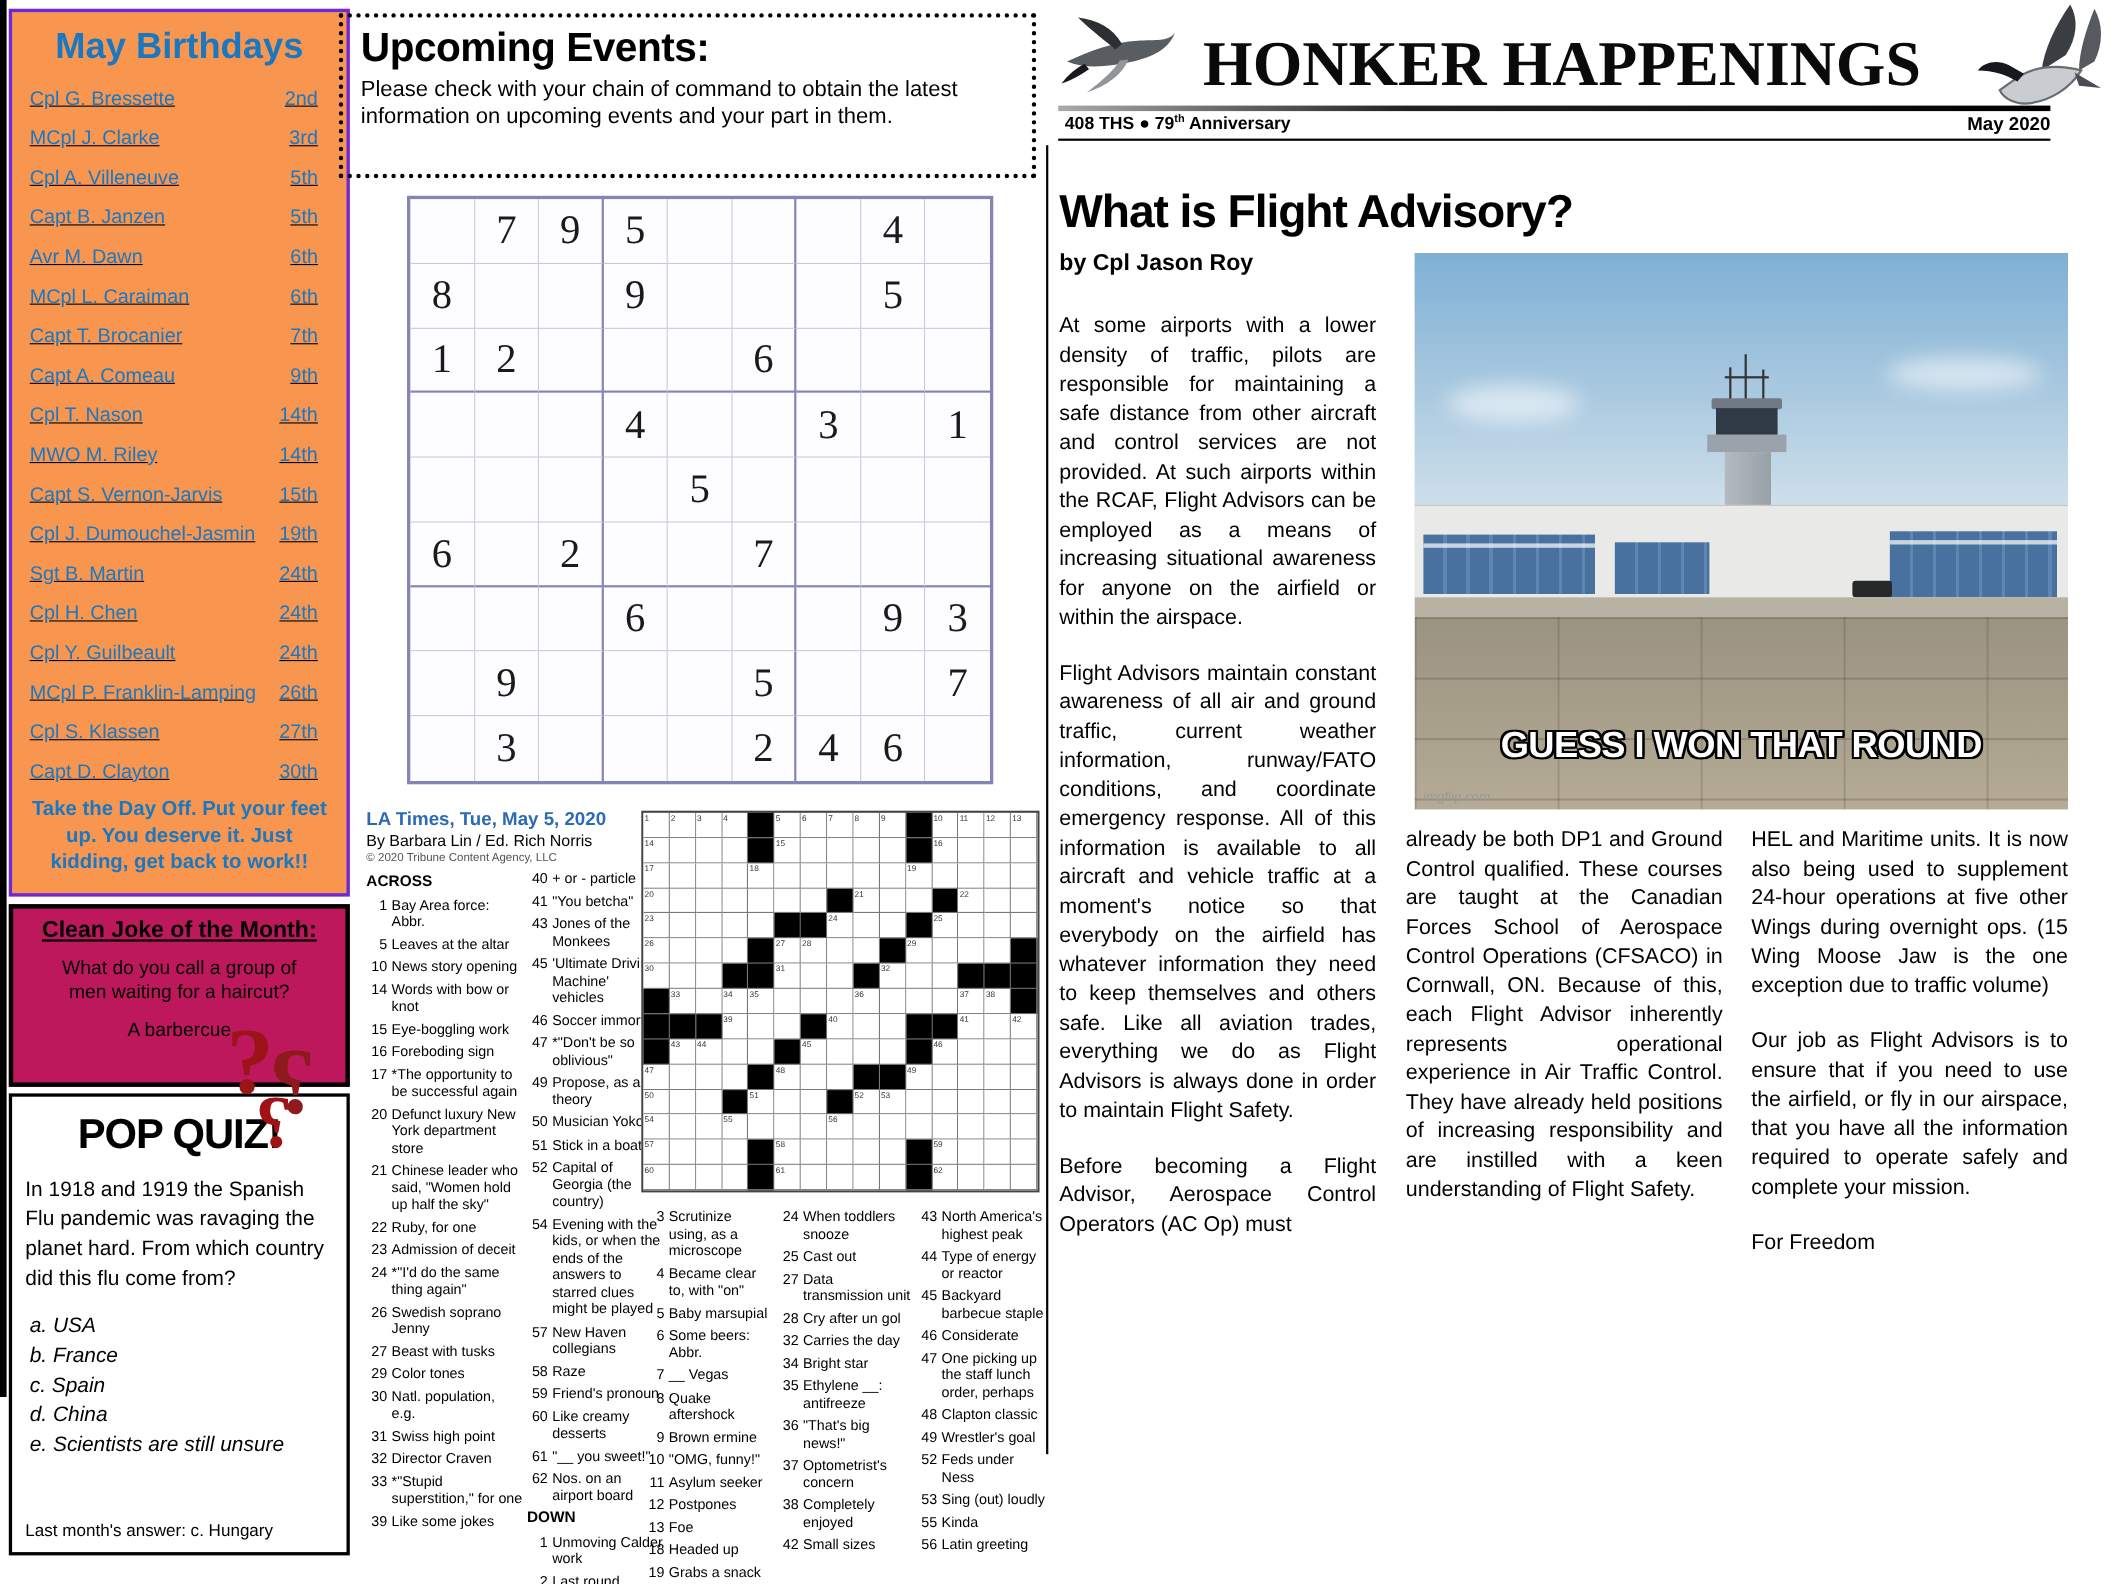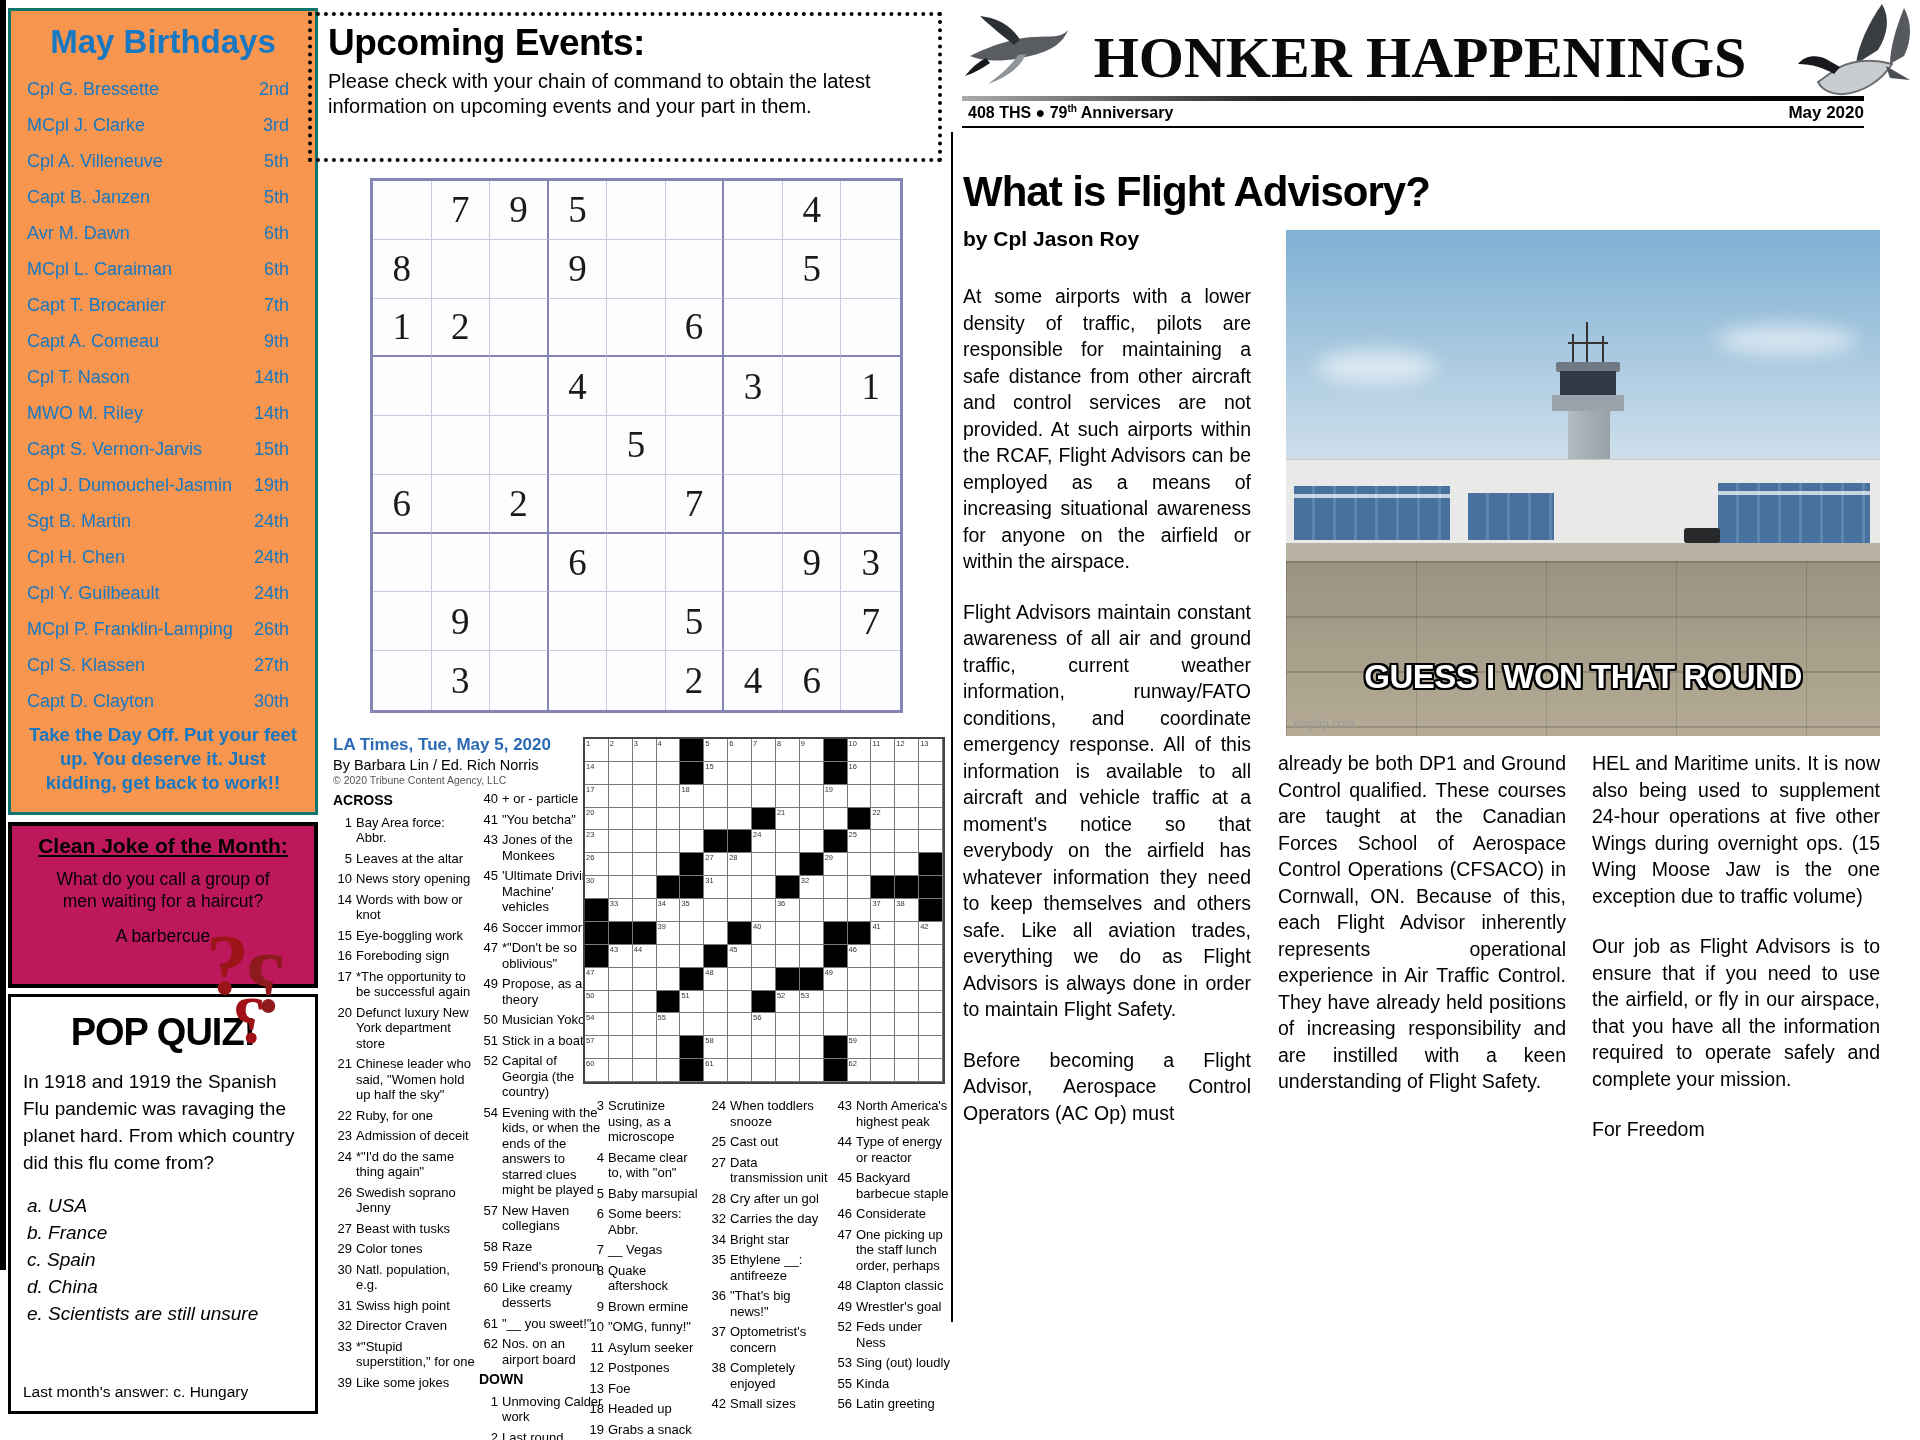--- a/index.html
+++ b/index.html
@@ -2,23 +2,23 @@
 <html><head>
 <meta charset="utf-8">
 <style>
   html,body{margin:0;padding:0;}
   body{width:1920px;height:1440px;position:relative;background:#fff;overflow:hidden;
        font-family:"Liberation Sans",sans-serif;color:#000;}
   .abs{position:absolute;}
 
   
   #edge-bar{left:0;top:0;width:6px;height:1270px;background:#000;}
-  #bday-box{left:8px;top:8px;width:310px;height:807px;background:#F8954F;border:3px solid #0f766e;box-sizing:border-box;}
+  #bday-box{left:8px;top:8px;width:310px;height:807px;background:#F8954F;border:3px solid #6d28d9;box-sizing:border-box;}
   .bday-title{margin-top:12px;text-align:center;font-size:33px;font-weight:bold;color:#1878C2;}
-  #bday-list{margin-top:10px;padding:0 26px 0 16px;}
+  #bday-list{margin-top:10px;padding:0 26px 0 16px;text-decoration:underline;}
   .bday-row{display:flex;justify-content:space-between;height:36px;align-items:center;
             color:#1878C2;font-size:18px;}
   .bday-foot{margin-top:4px;padding:0 16px;text-align:center;font-size:18.5px;font-weight:bold;color:#1878C2;line-height:24px;}
 
   #joke-box{left:8px;top:822px;width:310px;height:166px;border:4px solid #000;box-sizing:border-box;background:#be185d;}
   .joke-title{margin-top:8px;text-align:center;font-size:21px;font-weight:bold;text-decoration:underline;}
   .joke-q{margin-top:10px;padding:0 36px;text-align:center;font-size:17.5px;line-height:22px;}
   .joke-a{margin-top:14px;text-align:center;font-size:17.5px;}
 
   .qmark{position:absolute;font-family:"Liberation Serif",serif;font-weight:bold;z-index:6;line-height:1;}

